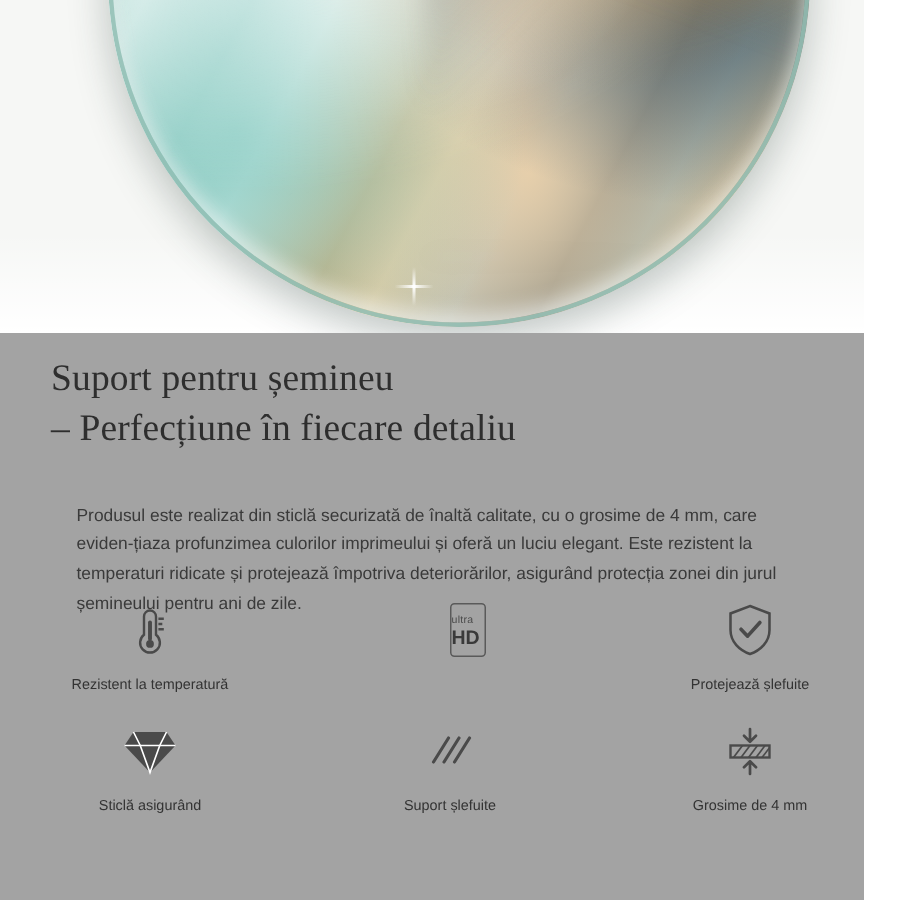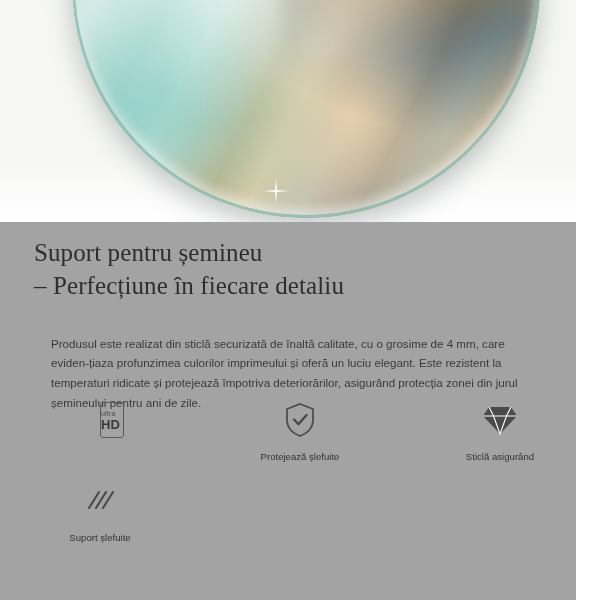--- a/index.html
+++ b/index.html
@@ -226,20 +226,33 @@
   <div class="content">
     <h1 class="headline">
       <span>Suport pentru șemineu</span>
       <span class="line2">– Perfecțiune în fiecare detaliu</span>
     </h1>
     <p class="paragraph">Produsul este realizat din sticlă securizată de înaltă calitate, cu o grosime de 4 mm, care eviden-țiaza profunzimea culorilor imprimeului și oferă un luciu elegant. Este rezistent la temperaturi ridicate și protejează împotriva deteriorărilor, asigurând protecția zonei din jurul șemineului pentru ani de zile.</p>
   </div>
 
   <div class="features">
 
+    <div class="feature">
+      <div class="feature-icon">
+        <svg width="34" height="36" viewBox="0 0 34 36" fill="none" stroke="#4a4a4a" stroke-width="1.6">
+          <path d="M17 5 a4 4 0 0 1 4 4 v12.2 a6.6 6.6 0 1 1 -8 0 V9 a4 4 0 0 1 4 -4 z"></path>
+          <line x1="17" y1="13" x2="17" y2="24" stroke-width="2.6" stroke-linecap="round"></line>
+          <circle cx="17" cy="27.3" r="2.6" fill="#4a4a4a" stroke="none"></circle>
+          <line x1="22.6" y1="10.5" x2="26.2" y2="10.5"></line>
+          <line x1="22.6" y1="14" x2="25.2" y2="14"></line>
+          <line x1="22.6" y1="17.5" x2="26.2" y2="17.5"></line>
+        </svg>
+      </div>
+      <div class="feature-label">Rezistent la temperatură</div>
+    </div>
 
     <div class="feature">
       <div class="feature-icon">
         <div class="hd-badge">
           <span class="ultra">ultra</span>
           <span class="hd">HD</span>
         </div>
       </div>
     </div>
 
@@ -268,15 +281,32 @@
       <div class="feature-icon">
         <svg width="38" height="30" viewBox="0 0 38 30" stroke="#4a4a4a" stroke-width="2.1" stroke-linecap="round">
           <line x1="8" y1="22" x2="18" y2="6"></line>
           <line x1="15" y1="22" x2="25" y2="6"></line>
           <line x1="22" y1="22" x2="32" y2="6"></line>
         </svg>
       </div>
       <div class="feature-label">Suport șlefuite</div>
     </div>
 
+    <div class="feature">
+      <div class="feature-icon">
+        <svg width="38" height="34" viewBox="0 0 38 34">
+          <path d="M19 2 V9 M15 6.5 L19 10.5 L23 6.5" fill="none" stroke="#4a4a4a" stroke-width="1.8" stroke-linecap="round" stroke-linejoin="round"></path>
+          <rect x="6" y="13" width="26" height="8" fill="none" stroke="#4a4a4a" stroke-width="1.6"></rect>
+          <g stroke="#4a4a4a" stroke-width="1.1">
+            <line x1="8" y1="21" x2="14" y2="13"></line>
+            <line x1="13" y1="21" x2="19" y2="13"></line>
+            <line x1="18" y1="21" x2="24" y2="13"></line>
+            <line x1="23" y1="21" x2="29" y2="13"></line>
+            <line x1="27" y1="21" x2="32" y2="14.5"></line>
+          </g>
+          <path d="M19 32 V25 M15 27.5 L19 23.5 L23 27.5" fill="none" stroke="#4a4a4a" stroke-width="1.8" stroke-linecap="round" stroke-linejoin="round"></path>
+        </svg>
+      </div>
+      <div class="feature-label">Grosime de 4 mm</div>
+    </div>
 
   </div>
 </div>
 
 </body></html>

